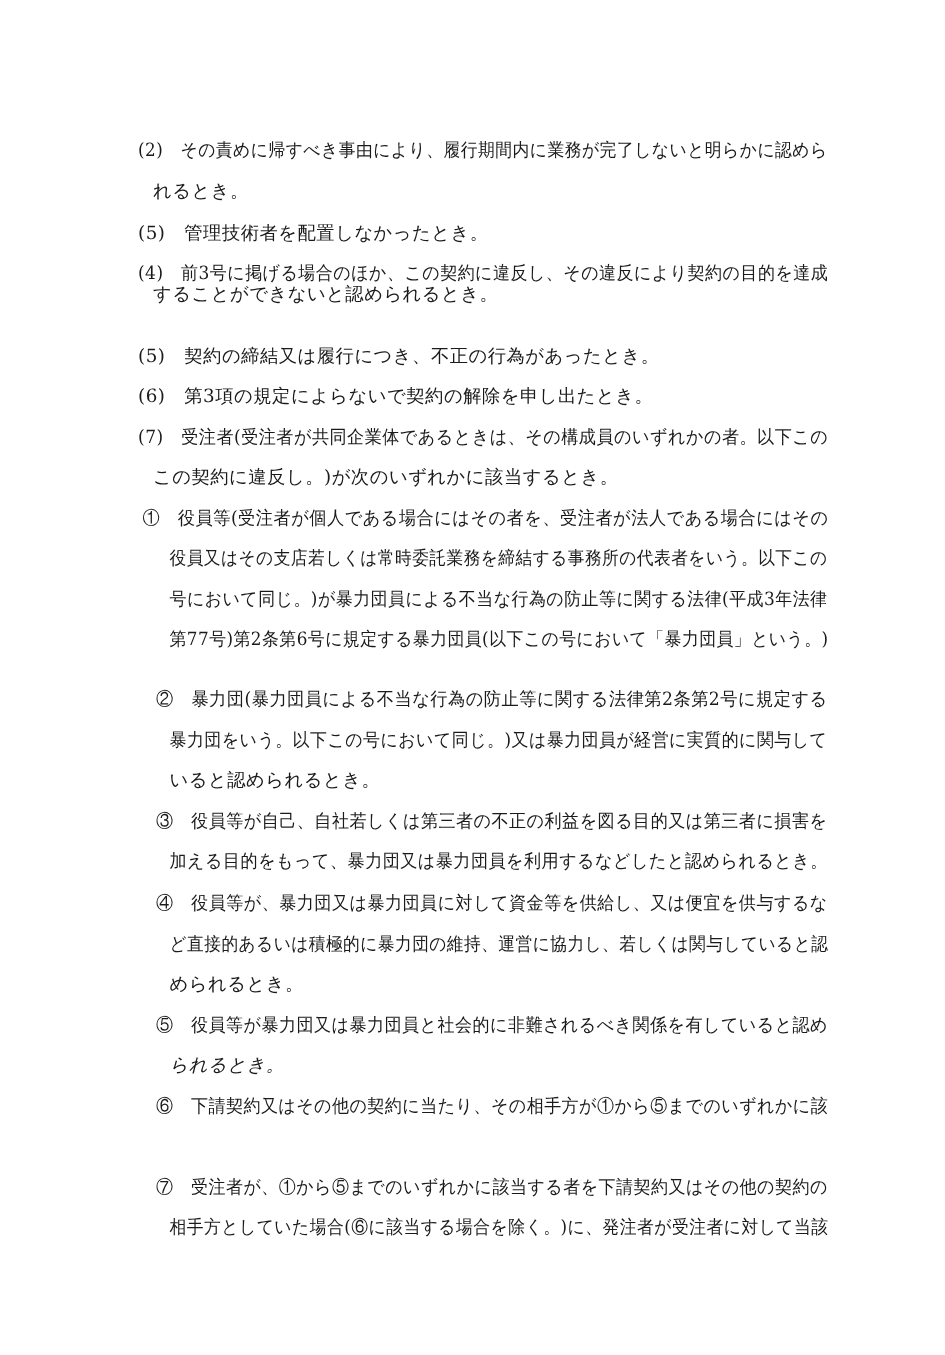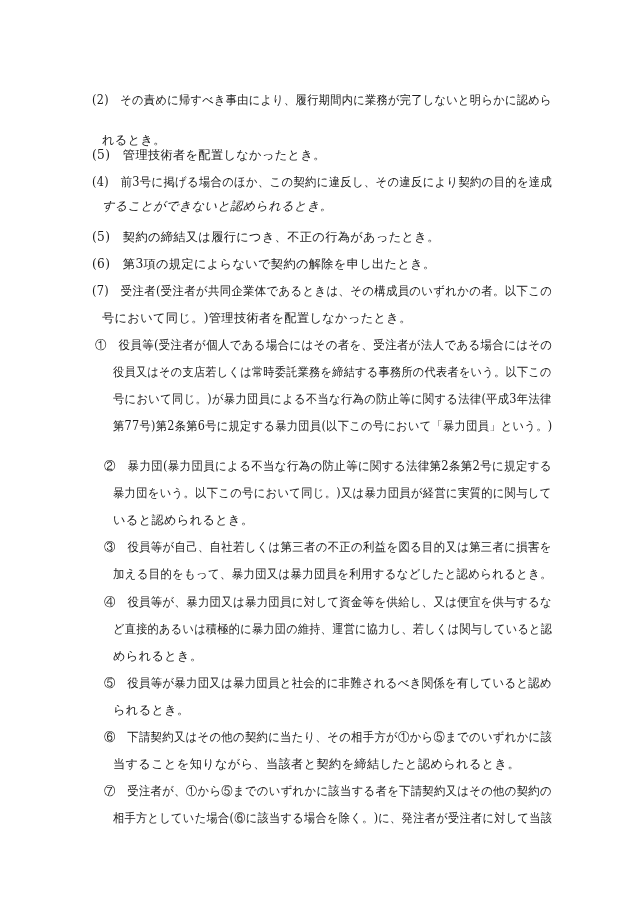--- a/index.html
+++ b/index.html
@@ -12,39 +12,38 @@
   .line {
     position: absolute; font-size: 12.2px; line-height: 16px; white-space: nowrap;
     letter-spacing: 0.35px;
   }
 </style>
 </head>
 <body>
 
 <div class="page" id="page">
     <div class="line" style="left: 92px; top: 92px; transform-origin: left top; transform: scaleX(0.918164);">(2)　その責めに帰すべき事由により、履行期間内に業務が完了しないと明らかに認めら</div>
-    <div class="line" style="left: 102px; top: 132px;">れるとき。</div>
+    <div class="line" style="left: 102px; top: 119px;">れるとき。</div>
     <div class="line" style="left: 92px; top: 147px;">(5)　管理技術者を配置しなかったとき。</div>
     <div class="line" style="left: 92px; top: 174px; transform-origin: left top; transform: scaleX(0.929293);">(4)　前3号に掲げる場合のほか、この契約に違反し、その違反により契約の目的を達成</div>
-    <div class="line" style="left: 102px; top: 198px; font-style: italic;">することができないと認められるとき。</div>
+    <div class="line" style="left: 102px; top: 188px;">することができないと認められるとき。</div>
     <div class="line" style="left: 92px; top: 229px;">(5)　契約の締結又は履行につき、不正の行為があったとき。</div>
     <div class="line" style="left: 92px; top: 256px;">(6)　第3項の規定によらないで契約の解除を申し出たとき。</div>
     <div class="line" style="left: 92px; top: 283px; transform-origin: left top; transform: scaleX(0.934959);">(7)　受注者(受注者が共同企業体であるときは、その構成員のいずれかの者。以下この</div>
-    <div class="line" style="left: 102px; top: 310px;">号において同じ。)管理技術者を配置しなかったとき。</div>
+    <div class="line" style="left: 102px; top: 310px;">この契約に違反し。)が次のいずれかに該当するとき。</div>
     <div class="line" style="left: 95px; top: 337px; transform-origin: left top; transform: scaleX(0.940329);">①　役員等(受注者が個人である場合にはその者を、受注者が法人である場合にはその</div>
     <div class="line" style="left: 113px; top: 364px; transform-origin: left top; transform: scaleX(0.912682);">役員又はその支店若しくは常時委託業務を締結する事務所の代表者をいう。以下この</div>
     <div class="line" style="left: 113px; top: 391px; transform-origin: left top; transform: scaleX(0.92616);">号において同じ。)が暴力団員による不当な行為の防止等に関する法律(平成3年法律</div>
     <div class="line" style="left: 113px; top: 418px; transform-origin: left top; transform: scaleX(0.920335);">第77号)第2条第6号に規定する暴力団員(以下この号において「暴力団員」という。)</div>
     <div class="line" style="left: 104px; top: 458px; transform-origin: left top; transform: scaleX(0.941176);">②　暴力団(暴力団員による不当な行為の防止等に関する法律第2条第2号に規定する</div>
     <div class="line" style="left: 113px; top: 485px; transform-origin: left top; transform: scaleX(0.92616);">暴力団をいう。以下この号において同じ。)又は暴力団員が経営に実質的に関与して</div>
     <div class="line" style="left: 113px; top: 512px;">いると認められるとき。</div>
     <div class="line" style="left: 104px; top: 539px; transform-origin: left top; transform: scaleX(0.933333);">③　役員等が自己、自社若しくは第三者の不正の利益を図る目的又は第三者に損害を</div>
     <div class="line" style="left: 113px; top: 566px; transform-origin: left top; transform: scaleX(0.934043);">加える目的をもって、暴力団又は暴力団員を利用するなどしたと認められるとき。</div>
     <div class="line" style="left: 104px; top: 594px; transform-origin: left top; transform: scaleX(0.933333);">④　役員等が、暴力団又は暴力団員に対して資金等を供給し、又は便宜を供与するな</div>
     <div class="line" style="left: 113px; top: 621px; transform-origin: left top; transform: scaleX(0.912682);">ど直接的あるいは積極的に暴力団の維持、運営に協力し、若しくは関与していると認</div>
     <div class="line" style="left: 113px; top: 648px;">められるとき。</div>
     <div class="line" style="left: 104px; top: 675px; transform-origin: left top; transform: scaleX(0.931393);">⑤　役員等が暴力団又は暴力団員と社会的に非難されるべき関係を有していると認め</div>
-    <div class="line" style="left: 113px; top: 702px;">られるとき。</div>
+    <div class="line" style="left: 113px; top: 702px; font-style: italic;">られるとき。</div>
     <div class="line" style="left: 104px; top: 729px; transform-origin: left top; transform: scaleX(0.929461);">⑥　下請契約又はその他の契約に当たり、その相手方が①から⑤までのいずれかに該</div>
-    <div class="line" style="left: 113px; top: 756px;">当することを知りながら、当該者と契約を締結したと認められるとき。</div>
     <div class="line" style="left: 104px; top: 783px; transform-origin: left top; transform: scaleX(0.929461);">⑦　受注者が、①から⑤までのいずれかに該当する者を下請契約又はその他の契約の</div>
     <div class="line" style="left: 113px; top: 810px; transform-origin: left top; transform: scaleX(0.91841);">相手方としていた場合(⑥に該当する場合を除く。)に、発注者が受注者に対して当該</div>
   </div>
 
 </body></html>

